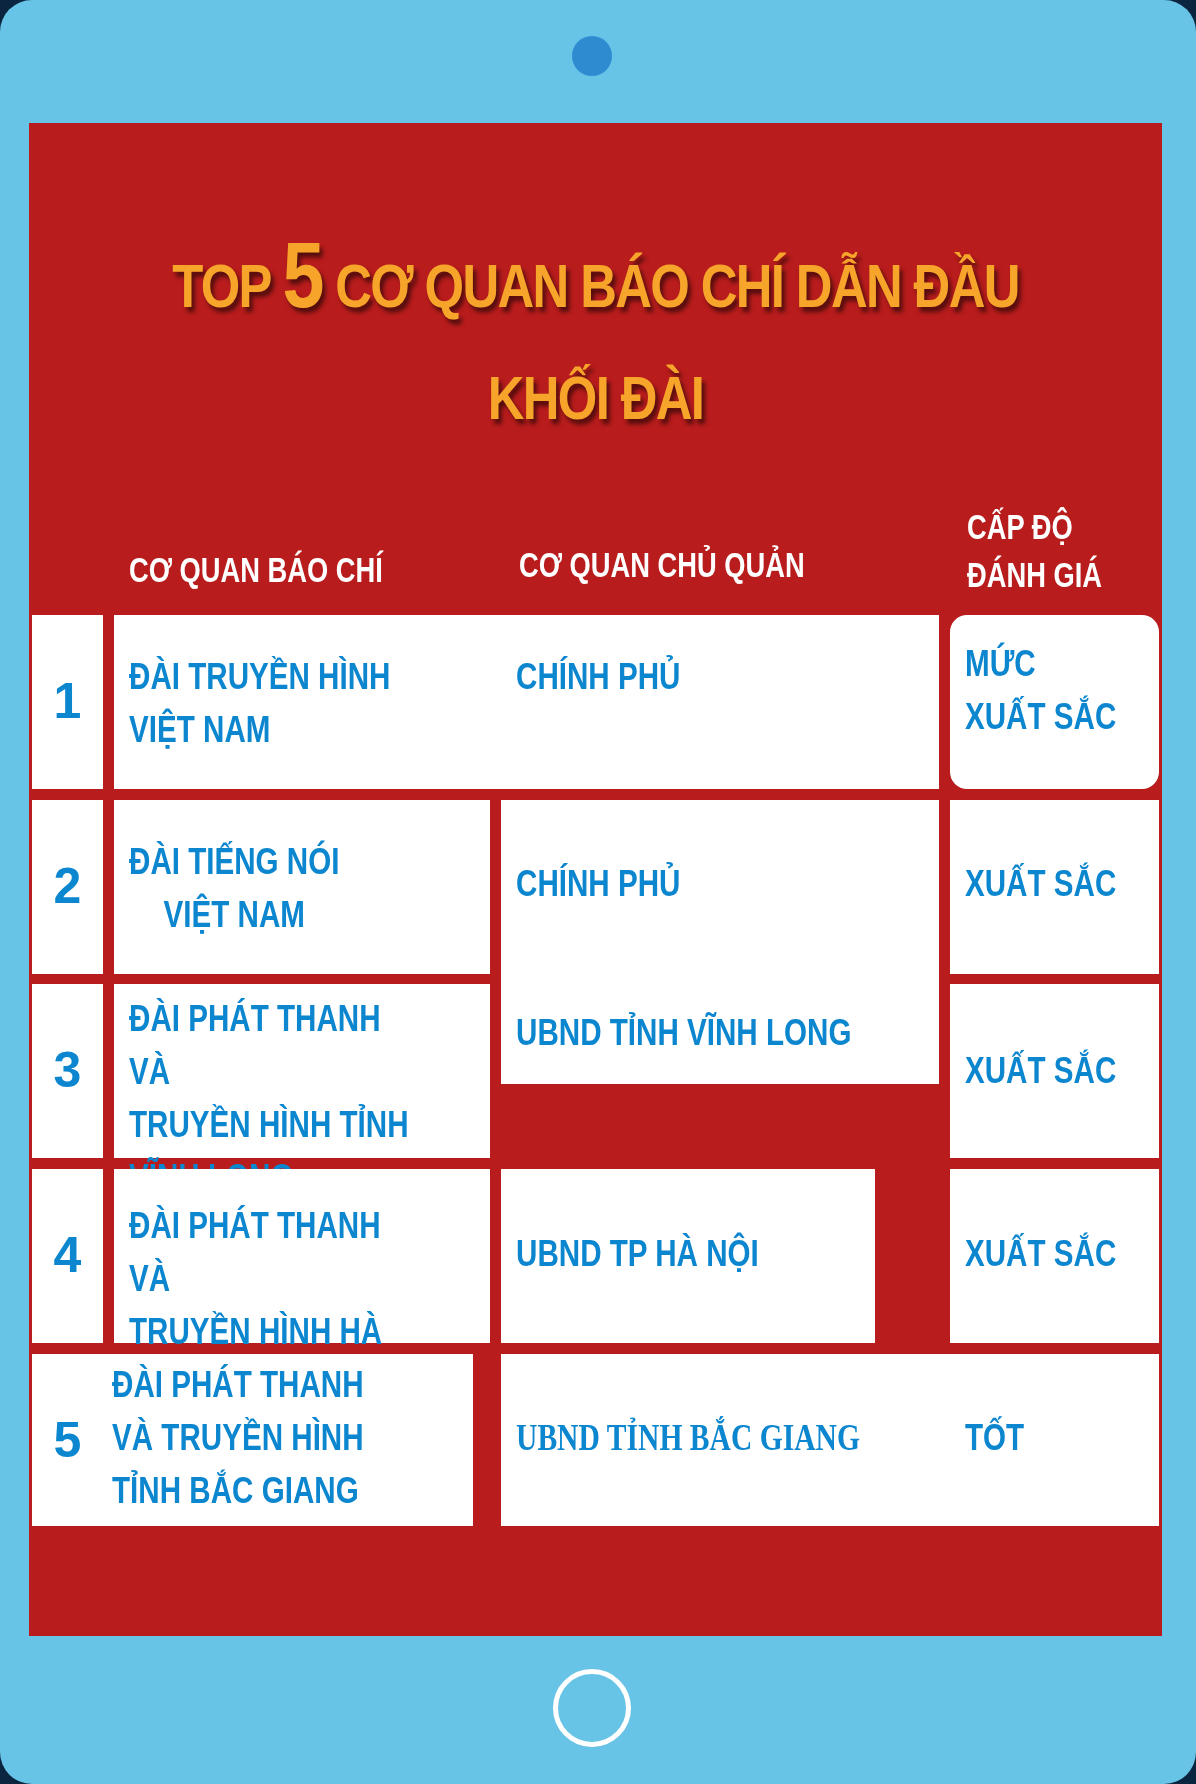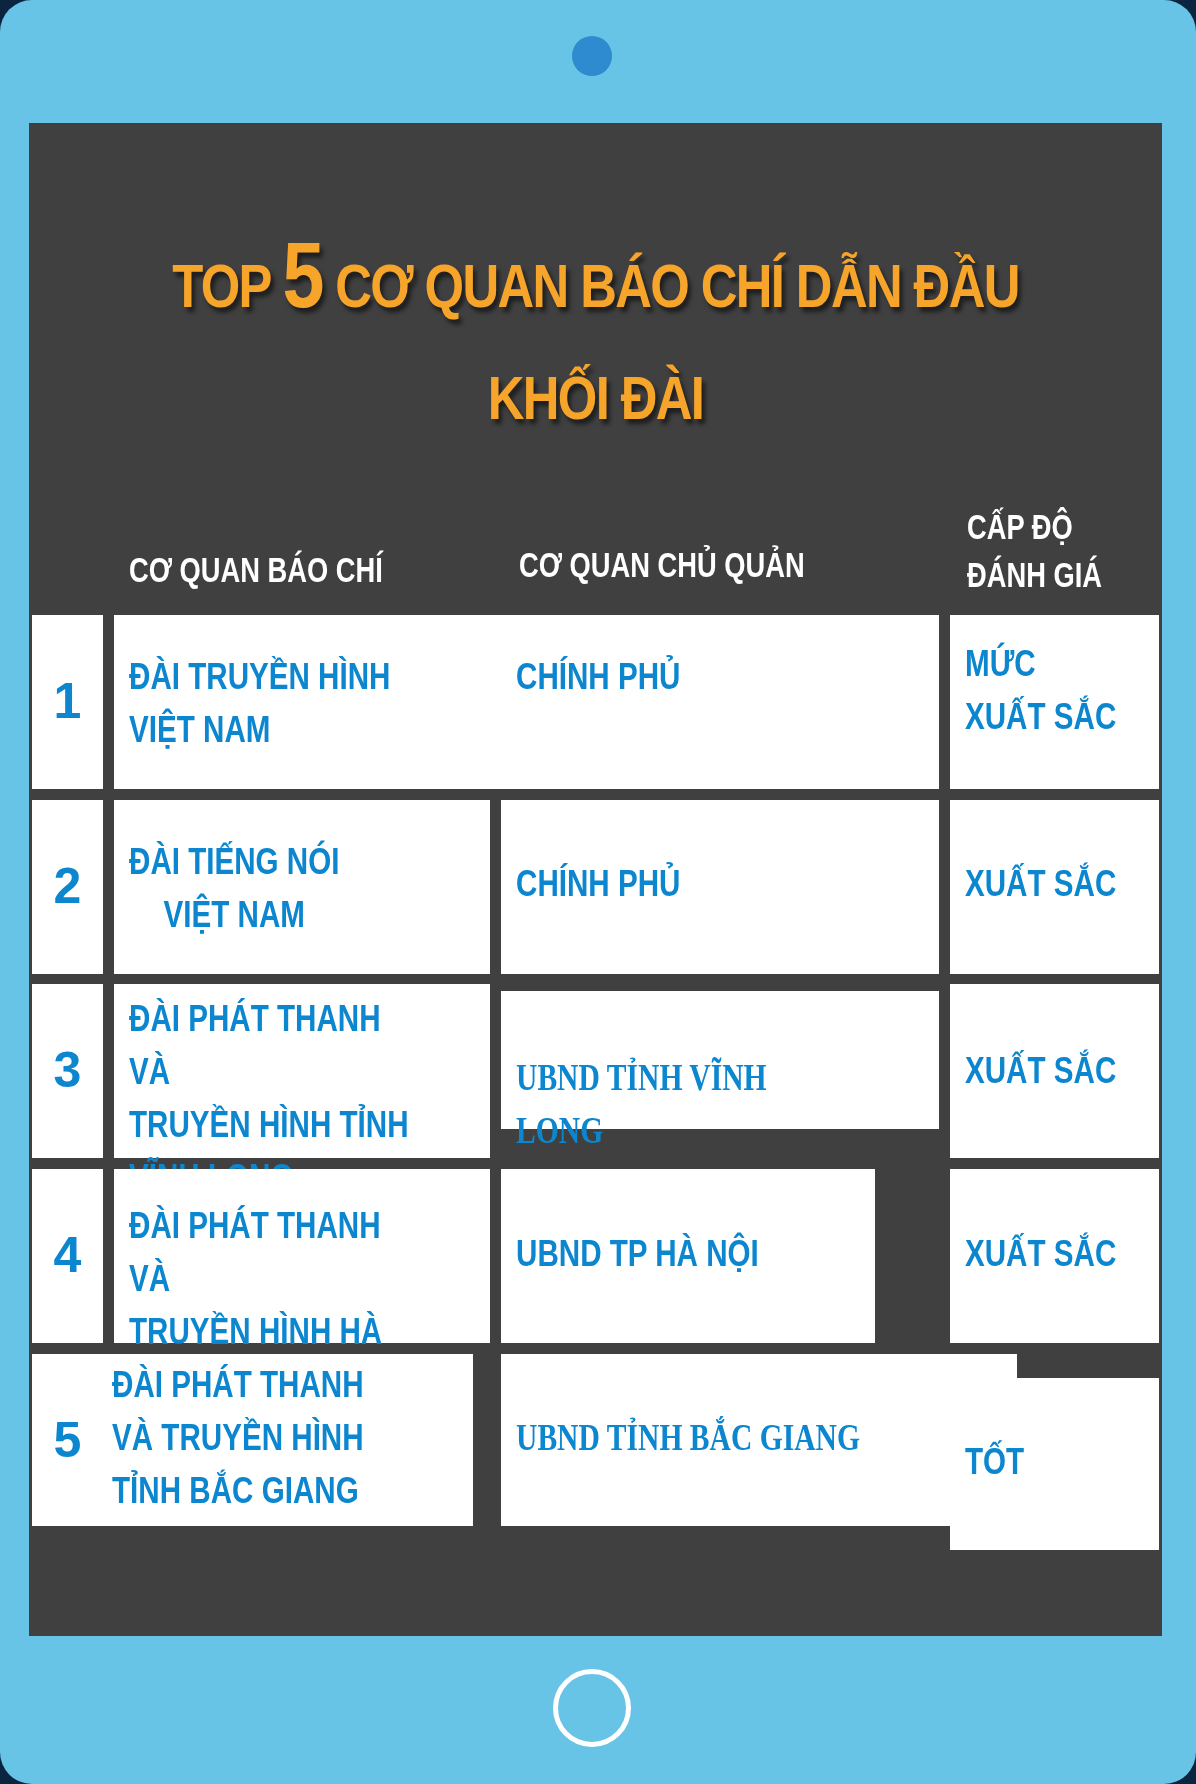--- a/index.html
+++ b/index.html
@@ -36,21 +36,21 @@
     border-radius: 50%;
     border: 5px solid #ffffff;
     box-sizing: content-box;
     cursor: pointer;
   }
   .screen {
     position: absolute;
     left: 29px; top: 123px;
     width: 1133px;
     height: 1513px;
-    background: #404040;
+    background: #b91c1c;
   }
   .title {
     position: absolute;
     left: 0; top: 96px;
     width: 1133px;
     text-align: center;
     color: #f6a52a;
     font-weight: bold;
     font-size: 62px;
     line-height: 112px;
@@ -121,21 +121,21 @@
       <div class="row-cell" style="left:3px; top:492px; width:71px; height:174px;">
         <div class="rank" style="top:57px;">1</div>
       </div>
       <div class="row-cell" style="left:85px; top:492px; width:400px; height:174px;">
         <div class="cell-text" style="left:15px; top:35px;">ĐÀI TRUYỀN HÌNH
 VIỆT NAM</div>
       </div>
       <div class="row-cell" style="left:472px; top:492px; width:438px; height:174px;">
         <div class="cell-text" style="left:15px; top:35px;">CHÍNH PHỦ</div>
       </div>
-      <div class="row-cell" style="left:921px; top:492px; width:209px; height:174px;">
+      <div class="row-cell" style="left:921px; top:492px; width:209px; height:174px;border-radius:17px;">
         <div class="cell-text" style="left:15px; top:22px;">MỨC
 XUẤT SẮC</div>
       </div>
     </div>
 
     <div>
       <div class="row-cell" style="left:3px; top:677px; width:71px; height:174px;">
         <div class="rank" style="top:57px;">2</div>
       </div>
       <div class="row-cell" style="left:85px; top:677px; width:376px; height:174px;text-align:center;">
@@ -152,21 +152,21 @@
 
     <div>
       <div class="row-cell" style="left:3px; top:861px; width:71px; height:174px;">
         <div class="rank" style="top:57px;">3</div>
       </div>
       <div class="row-cell" style="left:85px; top:861px; width:376px; height:174px;">
         <div class="cell-text" style="left:15px; top:8px;">ĐÀI PHÁT THANH VÀ
 TRUYỀN HÌNH TỈNH
 VĨNH LONG</div>
       </div>
-      <div class="row-cell" style="left:472px; top:868px; width:438px; height:138px;font-family:Liberation Serif, serif;">
+      <div class="row-cell" style="left:472px; top:823px; width:438px; height:138px;">
         <div class="cell-text" style="left:15px; top:60px;">UBND TỈNH VĨNH LONG</div>
       </div>
       <div class="row-cell" style="left:921px; top:861px; width:209px; height:174px;">
         <div class="cell-text" style="left:15px; top:60px;">XUẤT SẮC</div>
       </div>
     </div>
 
     <div>
       <div class="row-cell" style="left:3px; top:1046px; width:71px; height:174px;">
         <div class="rank" style="top:57px;">4</div>
@@ -188,20 +188,20 @@
         <div class="rank" style="top:57px;">5</div>
       </div>
       <div class="row-cell" style="left:68px; top:1231px; width:376px; height:172px;">
         <div class="cell-text" style="left:15px; top:4px;">ĐÀI PHÁT THANH
 VÀ TRUYỀN HÌNH
 TỈNH BẮC GIANG</div>
       </div>
       <div class="row-cell" style="left:472px; top:1231px; width:516px; height:172px;font-family:Liberation Serif, serif;">
         <div class="cell-text" style="left:15px; top:57px;">UBND TỈNH BẮC GIANG</div>
       </div>
-      <div class="row-cell" style="left:921px; top:1231px; width:209px; height:172px;margin-top:24px;">
+      <div class="row-cell" style="left:921px; top:1231px; width:209px; height:172px;">
         <div class="cell-text" style="left:15px; top:57px;">TỐT</div>
       </div>
     </div>
   </div>
 
   <div class="home-button"></div>
 </div>
 
 </body></html>

